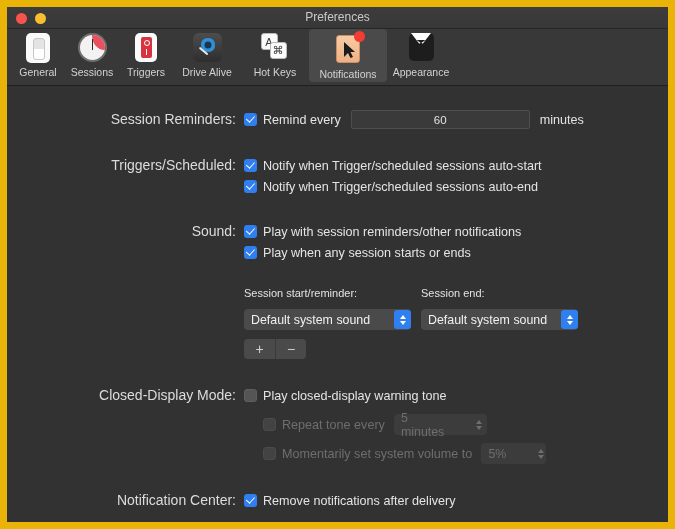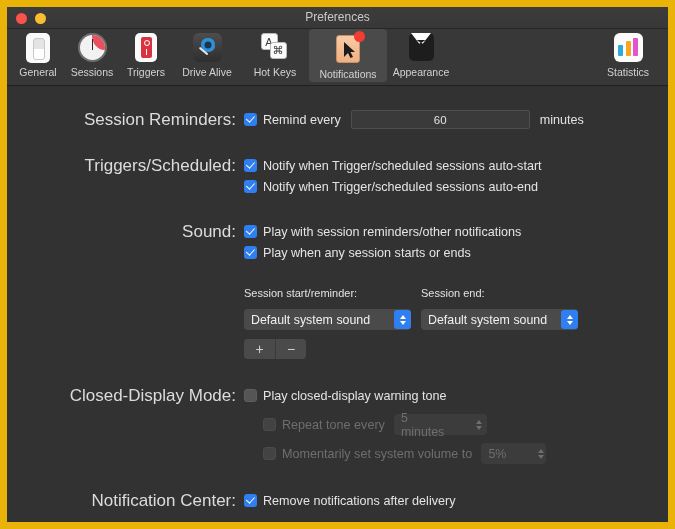--- a/index.html
+++ b/index.html
@@ -169,21 +169,21 @@
   .ico-stats i { display: block; width: 5px; border-radius: 1px; }
   .ico-stats i.b1 { height: 11px; background: #2fa8e0; }
   .ico-stats i.b2 { height: 15px; background: #f5a623; }
   .ico-stats i.b3 { height: 18px; background: #e355c8; }
 
   
   #content { position: relative; height: 448px; background: #323232; }
   .row { display: flex; align-items: flex-start; }
   .row-label {
     width: 237px; text-align: right; padding-right: 8px;
-    font-size: 17px; color: #dcdcdc; line-height: 17px;
+    font-size: 14px; color: #dcdcdc; line-height: 17px;
   }
   .row-body { flex: 1; }
 
   .cbline { display: flex; align-items: center; height: 17px; }
   .cbline + .cbline { margin-top: 4px; }
   .cb {
     width: 13px; height: 13px; border-radius: 3px;
     flex: 0 0 13px; margin-right: 6px; position: relative;
   }
   .cb.on { background: #2f7ff0; }
@@ -320,30 +320,20 @@
 
       <div class="tb-item wide">
         <div class="tb-icon">
             <div class="ico-appear"></div>
           </div>
         <div class="lbl">Appearance</div>
       </div>
 
       <div class="tb-spacer"></div>
 
-      <div class="tb-item wide" style="margin-right:6px">
-        <div class="tb-icon">
-          <div class="ico-stats">
-              <i class="b1"></i>
-              <i class="b2"></i>
-              <i class="b3"></i>
-            </div>
-        </div>
-        <div class="lbl">Statistics</div>
-      </div>
 
     </div>
   </div>
 
   <div id="content">
 
     <div class="row" style="margin-top:25px">
       <div class="row-label">Session Reminders:</div>
       <div class="row-body">
         <div class="cbline">

